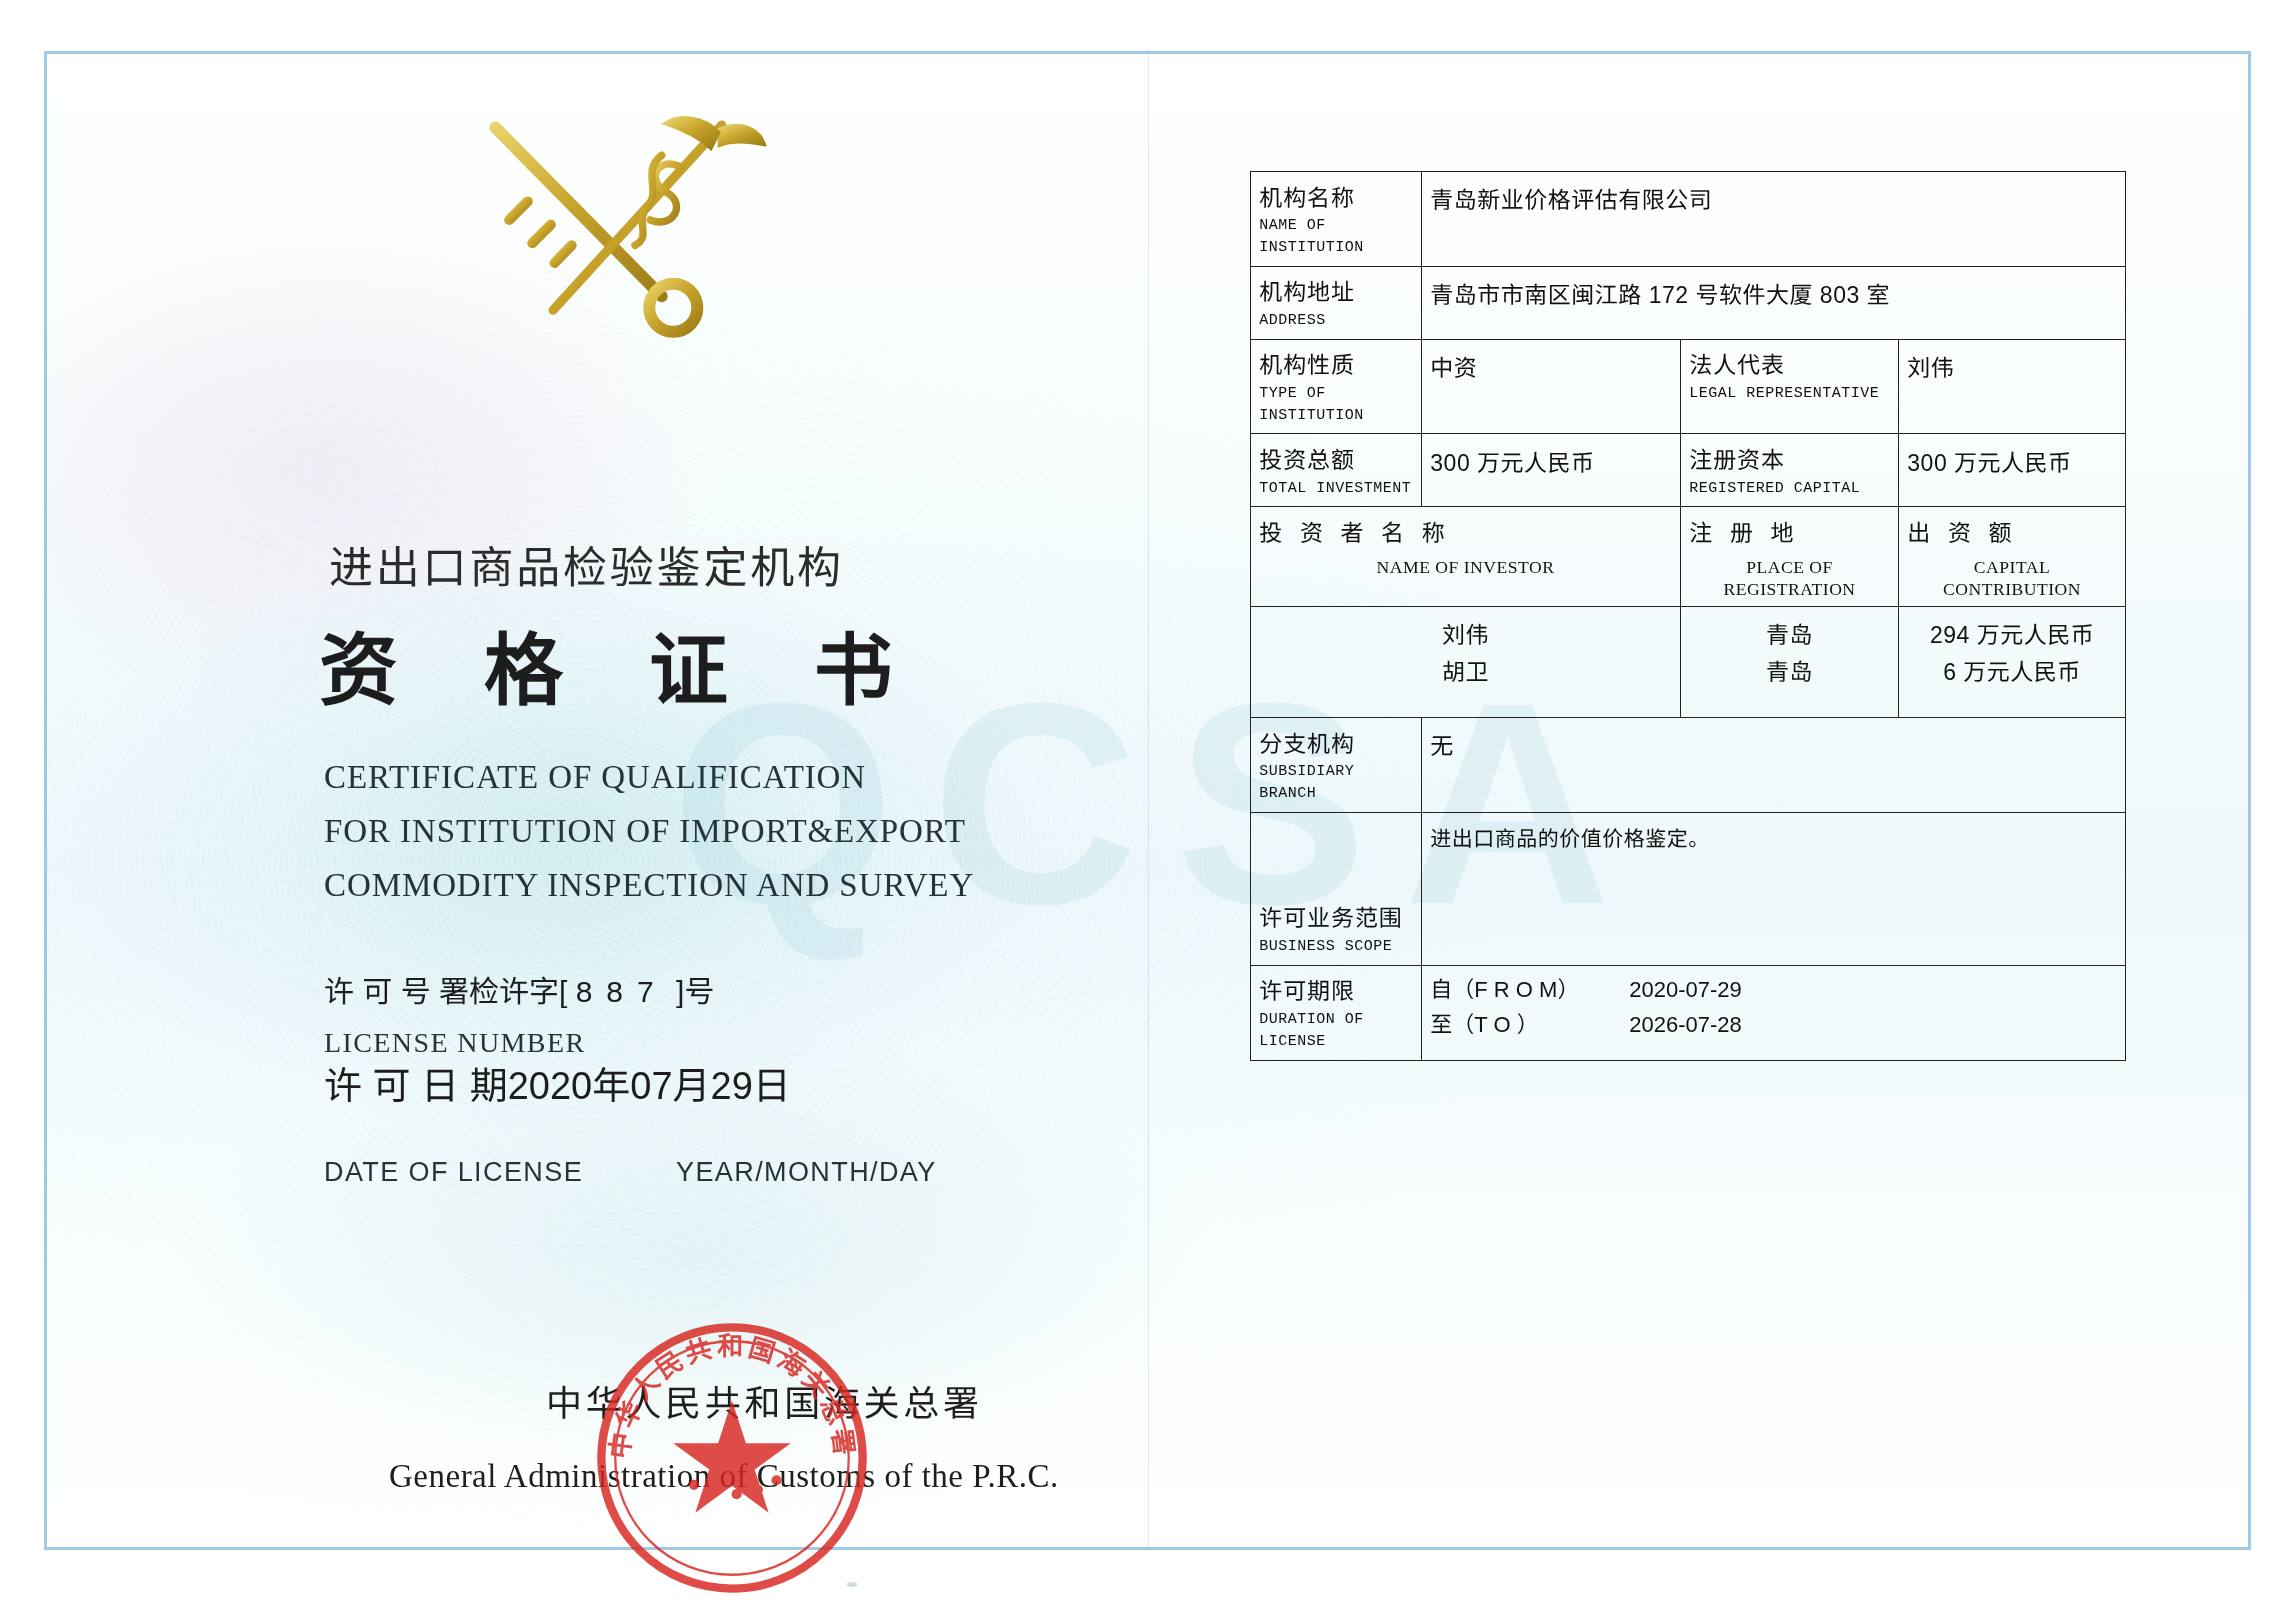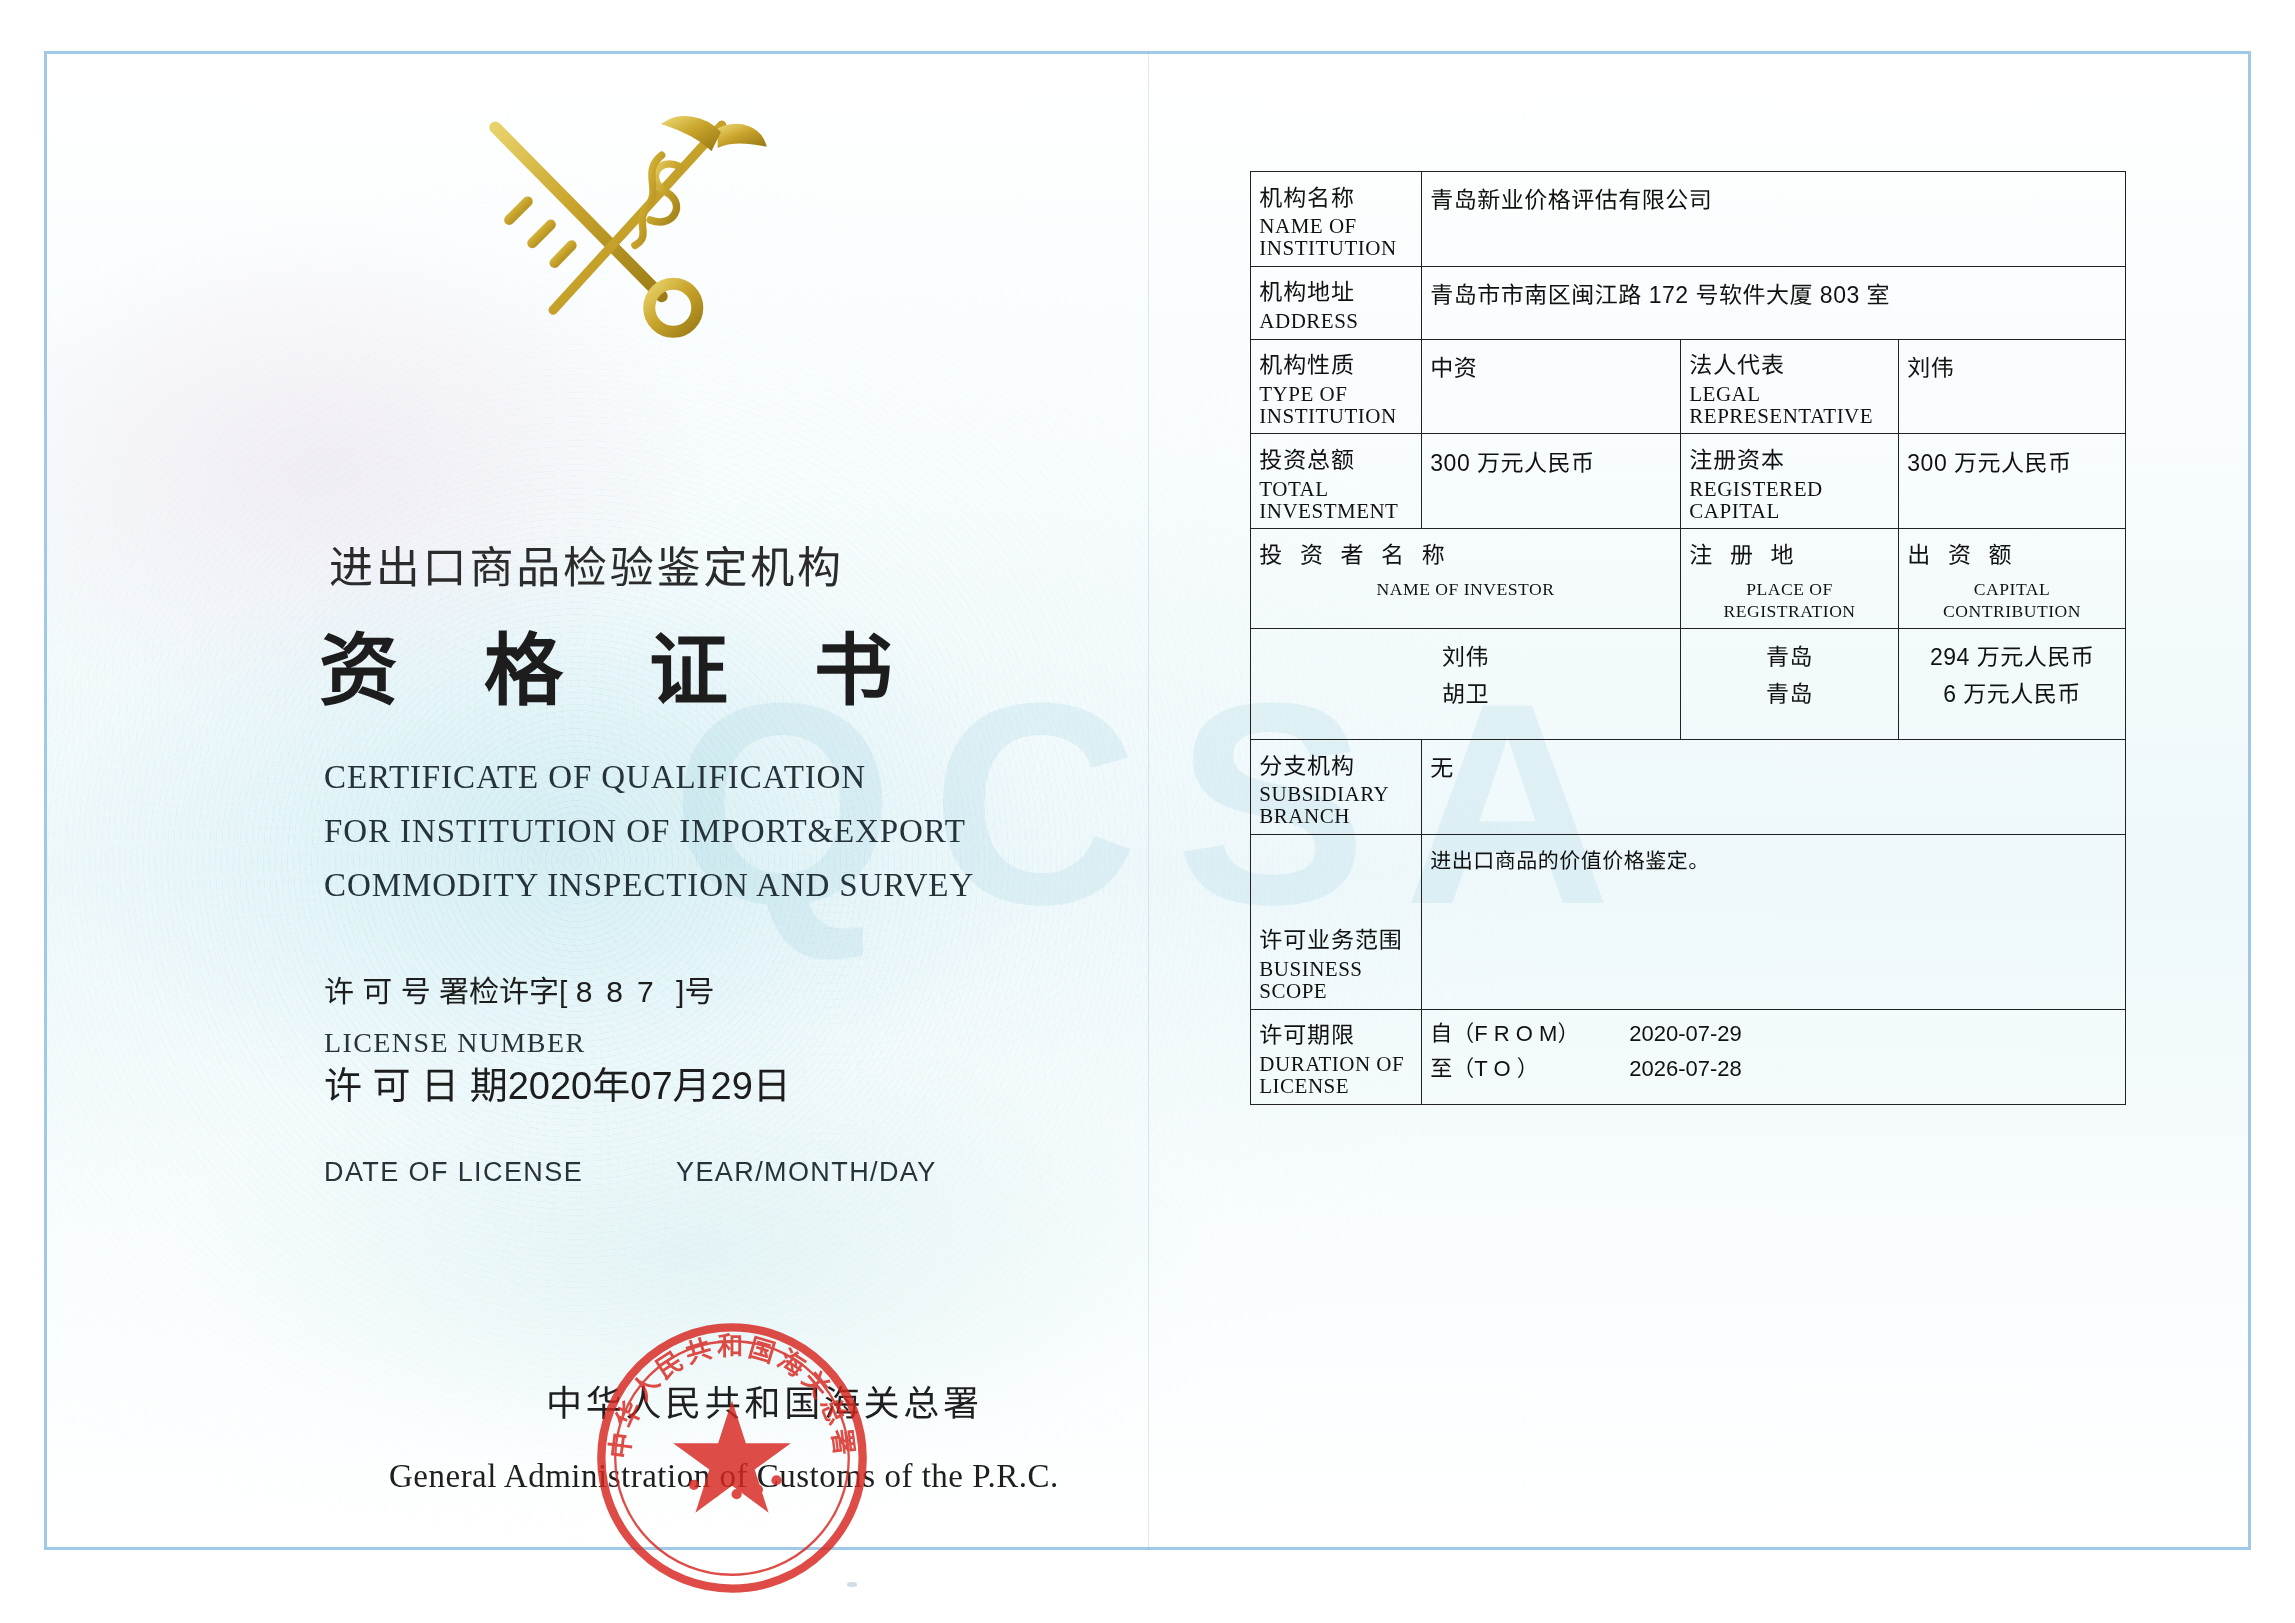--- a/index.html
+++ b/index.html
@@ -203,22 +203,22 @@
     padding: 6.5px 8.3px;
   }
   .lbl-cn {
     font-family: "Liberation Sans", sans-serif;
     font-size: 23px;
     color: #111;
     letter-spacing: 0.9px;
     white-space: nowrap;
   }
   .lbl-en {
-    font-family: Liberation Serif, serif;
-    font-size: 21px;
+    font-family: Liberation Mono, monospace;
+    font-size: 15px;
     color: #111;
     letter-spacing: 0.5px;
     line-height: 22px;
     margin-top: 2.8px;
   }
   .val {
     font-family: "Liberation Sans", sans-serif;
     font-size: 23px;
     color: #111;
     letter-spacing: 0.5px;

